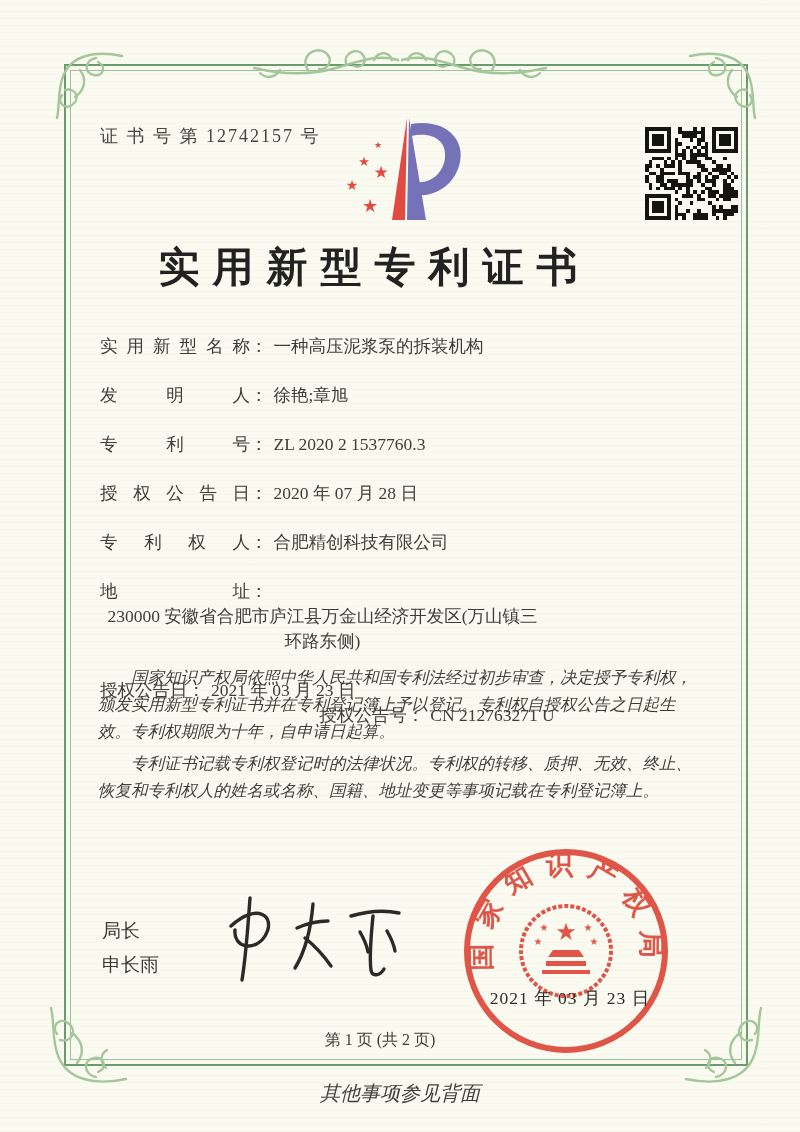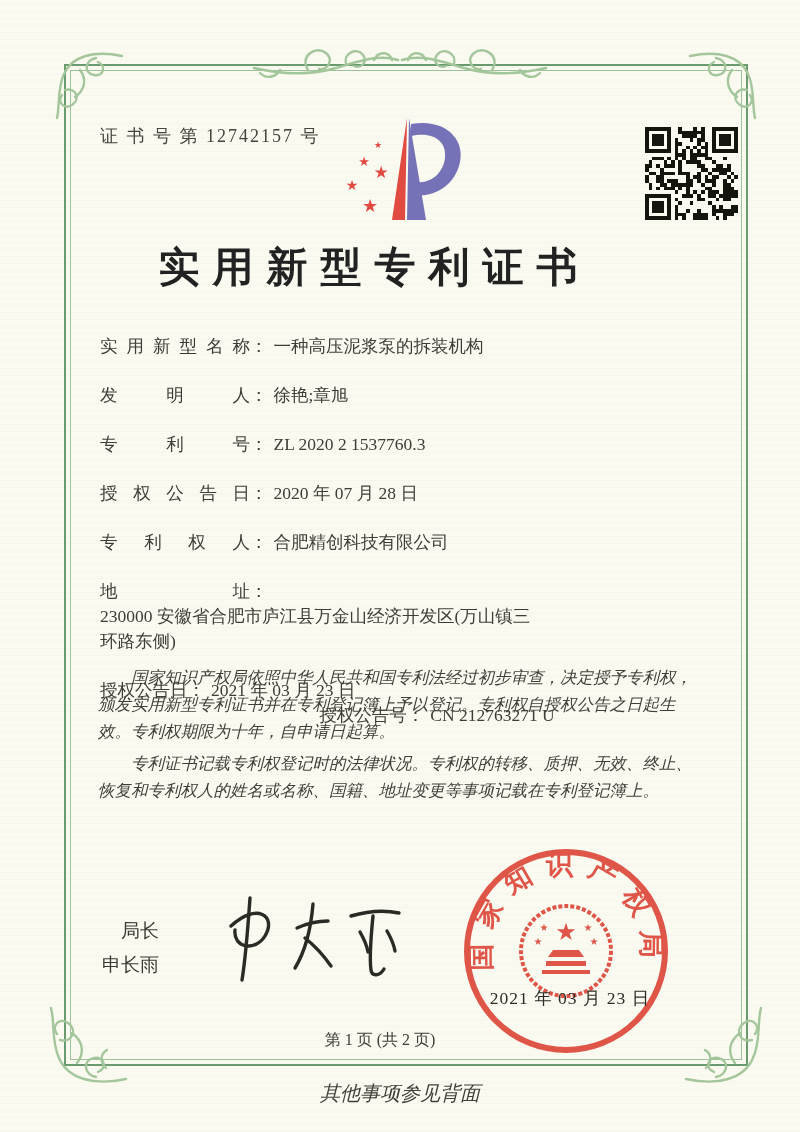--- a/index.html
+++ b/index.html
@@ -29,29 +29,29 @@
   .title{
     position:absolute;left:0;top:240px;width:736px;margin:0;text-align:center;
     font-size:41px;font-weight:600;letter-spacing:13px;text-indent:13px;color:#222;
   }
   
   .fields{position:absolute;left:100px;top:334px;width:612px;font-size:17.5px;color:#3d3d36;}
   .field-row{margin-bottom:24px;line-height:25px;}
   .flabel{display:inline-block;width:150px;text-align:justify;text-align-last:justify;vertical-align:top;}
   .flabel-nat{display:inline-block;vertical-align:top;}
   .fcolon{display:inline-block;vertical-align:top;margin-right:6px;}
-  .fvalue{display:inline-block;vertical-align:top;max-width:445px;line-height:25px;}
+  .fvalue{display:inline-block;vertical-align:top;max-width:445px;line-height:25px;text-align:center;}
   .grant-row{display:flex;margin-top:1px;flex-direction:column;}
   .grant-no-group{margin-left:62px;text-align:center;}
   
   .paras{position:absolute;left:98px;top:664px;width:606px;font-size:16.5px;line-height:27px;
          font-style:italic;color:#3f3f38;}
   .paras p{margin:0 0 5px 0;text-indent:2em;}
   
-  .director{position:absolute;left:102px;top:914px;font-size:19px;line-height:34px;color:#3a3a33;font-style:normal;text-align:right;}
+  .director{position:absolute;left:102px;top:914px;font-size:19px;line-height:34px;color:#3a3a33;font-style:normal;}
   .signature{position:absolute;left:205px;top:888px;}
   
   .seal{position:absolute;left:460px;top:845px;opacity:0.93;}
   .seal-date{position:absolute;left:465px;top:986px;width:210px;text-align:center;
              font-size:17.5px;letter-spacing:1px;color:#2c2c26;z-index:5;}
   
   .page-indicator{position:absolute;left:0;top:1030px;width:760px;text-align:center;font-size:16px;color:#3d3d36;}
   .back-note{position:absolute;left:0;top:1080px;width:800px;text-align:center;font-size:20px;
              font-style:italic;color:#3f3f38;}
 </style>

